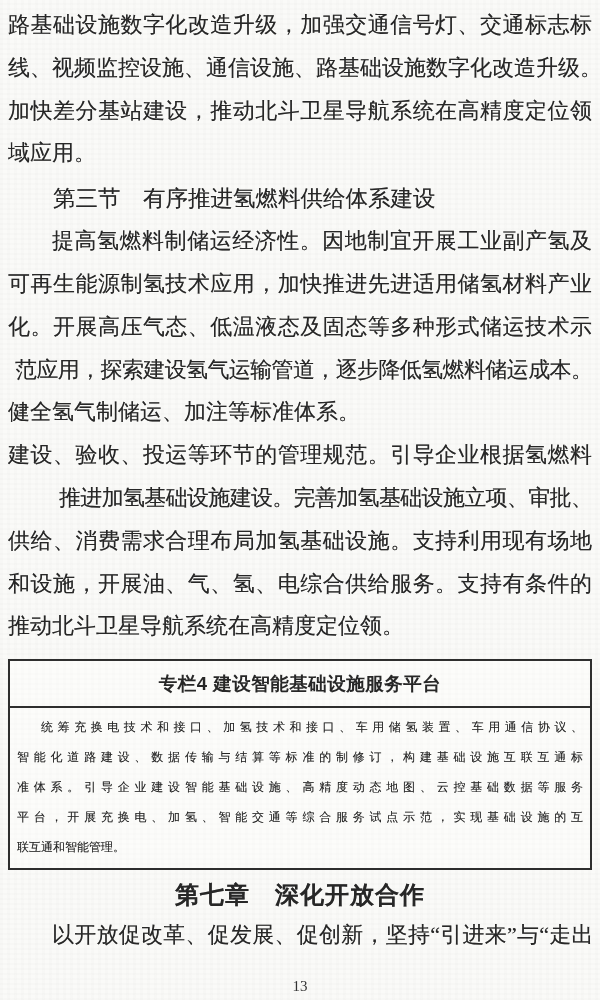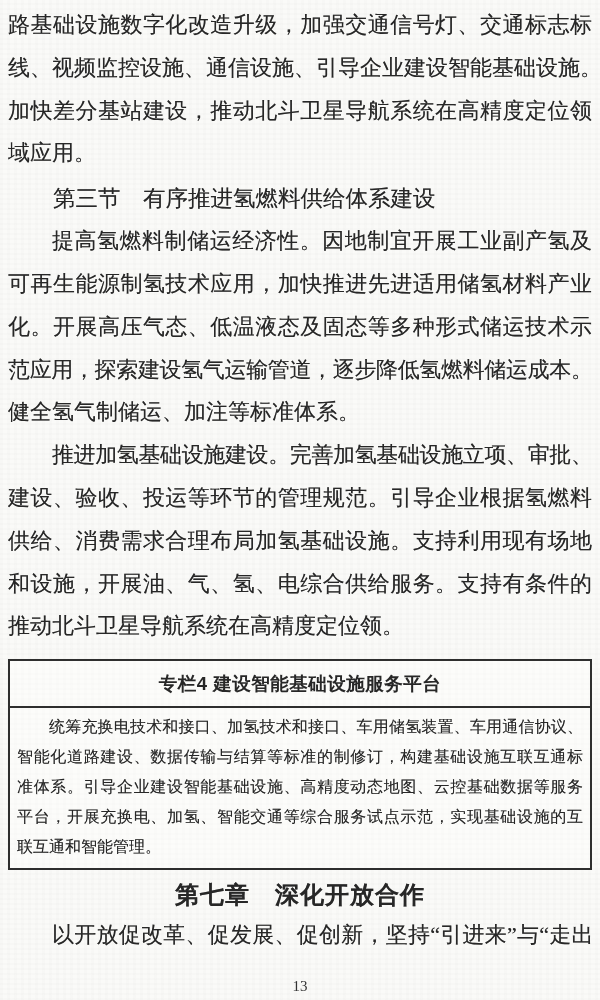--- a/index.html
+++ b/index.html
@@ -21,21 +21,21 @@
   .content{padding:4px 8px 0 8px;}
   
   .tl{
     font-size:22px;height:42.8px;line-height:42.8px;
     text-align:justify;text-align-last:justify;
     white-space:nowrap;overflow:hidden;
     text-shadow:0 0 0.5px rgba(30,30,30,0.45);
   }
   .ll{text-align:left;text-align-last:left;}
   .ind{text-indent:2em;}
-  .tight{letter-spacing:-0.9px;}
+  .tight{letter-spacing:-0.9px;margin-left:7px;}
   .tighter{letter-spacing:-1.6px;}
   .h-sec{
     font-weight:normal;font-size:22.5px;
     height:43px;line-height:43px;margin-top:2px;
     padding-left:2em;white-space:nowrap;
     text-shadow:0 0 0.5px rgba(30,30,30,0.5);
   }
   
   .panel{
     margin-top:11px;
@@ -44,21 +44,21 @@
   }
   .panel-header{
     height:45px;line-height:45px;
     border-bottom:2px solid #2e2e2e;
     text-align:center;font-weight:bold;font-size:18.5px;
     font-family:"Liberation Sans","DejaVu Sans",sans-serif;
     letter-spacing:0.5px;
   }
   .panel-body{padding:4px 7px 6px 7px;}
   .bl{
-    font-size:16px;height:30px;line-height:30px;
+    font-size:12px;height:30px;line-height:30px;
     text-align:justify;text-align-last:justify;
     white-space:nowrap;overflow:hidden;
     text-shadow:0 0 0.4px rgba(30,30,30,0.4);
   }
   .bl.ll{text-align:left;text-align-last:left;}
   .h-chap{
     font-weight:bold;font-size:24px;
     height:38px;line-height:38px;margin-top:6px;
     text-align:center;letter-spacing:1px;
     text-shadow:0 0 0.6px rgba(30,30,30,0.55);
@@ -68,34 +68,34 @@
     font-size:15px;color:#333;
   }
 </style>
 </head>
 <body>
 
 <div class="page">
   <div class="content">
 
     <div class="tl">路基础设施数字化改造升级，加强交通信号灯、交通标志标</div>
-    <div class="tl">线、视频监控设施、通信设施、引导企业建设智能基础设施。</div>
+    <div class="tl">线、视频监控设施、通信设施、路基础设施数字化改造升级。</div>
     <div class="tl">加快差分基站建设，推动北斗卫星导航系统在高精度定位领</div>
     <div class="tl ll">域应用。</div>
 
     <div class="h-sec">第三节　有序推进氢燃料供给体系建设</div>
 
     <div class="tl ind">提高氢燃料制储运经济性。因地制宜开展工业副产氢及</div>
     <div class="tl">可再生能源制氢技术应用，加快推进先进适用储氢材料产业</div>
     <div class="tl">化。开展高压气态、低温液态及固态等多种形式储运技术示</div>
     <div class="tl tight">范应用，探索建设氢气运输管道，逐步降低氢燃料储运成本。</div>
     <div class="tl ll">健全氢气制储运、加注等标准体系。</div>
 
+    <div class="tl">建设、验收、投运等环节的管理规范。引导企业根据氢燃料</div>
     <div class="tl ind tight">推进加氢基础设施建设。完善加氢基础设施立项、审批、</div>
-    <div class="tl">建设、验收、投运等环节的管理规范。引导企业根据氢燃料</div>
     <div class="tl">供给、消费需求合理布局加氢基础设施。支持利用现有场地</div>
     <div class="tl">和设施，开展油、气、氢、电综合供给服务。支持有条件的</div>
     <div class="tl ll">推动北斗卫星导航系统在高精度定位领。</div>
 
     <div class="panel">
       <div class="panel-header">专栏4 建设智能基础设施服务平台</div>
       <div class="panel-body">
         <div class="bl ind">统筹充换电技术和接口、加氢技术和接口、车用储氢装置、车用通信协议、</div>
         <div class="bl">智能化道路建设、数据传输与结算等标准的制修订，构建基础设施互联互通标</div>
         <div class="bl">准体系。引导企业建设智能基础设施、高精度动态地图、云控基础数据等服务</div>

